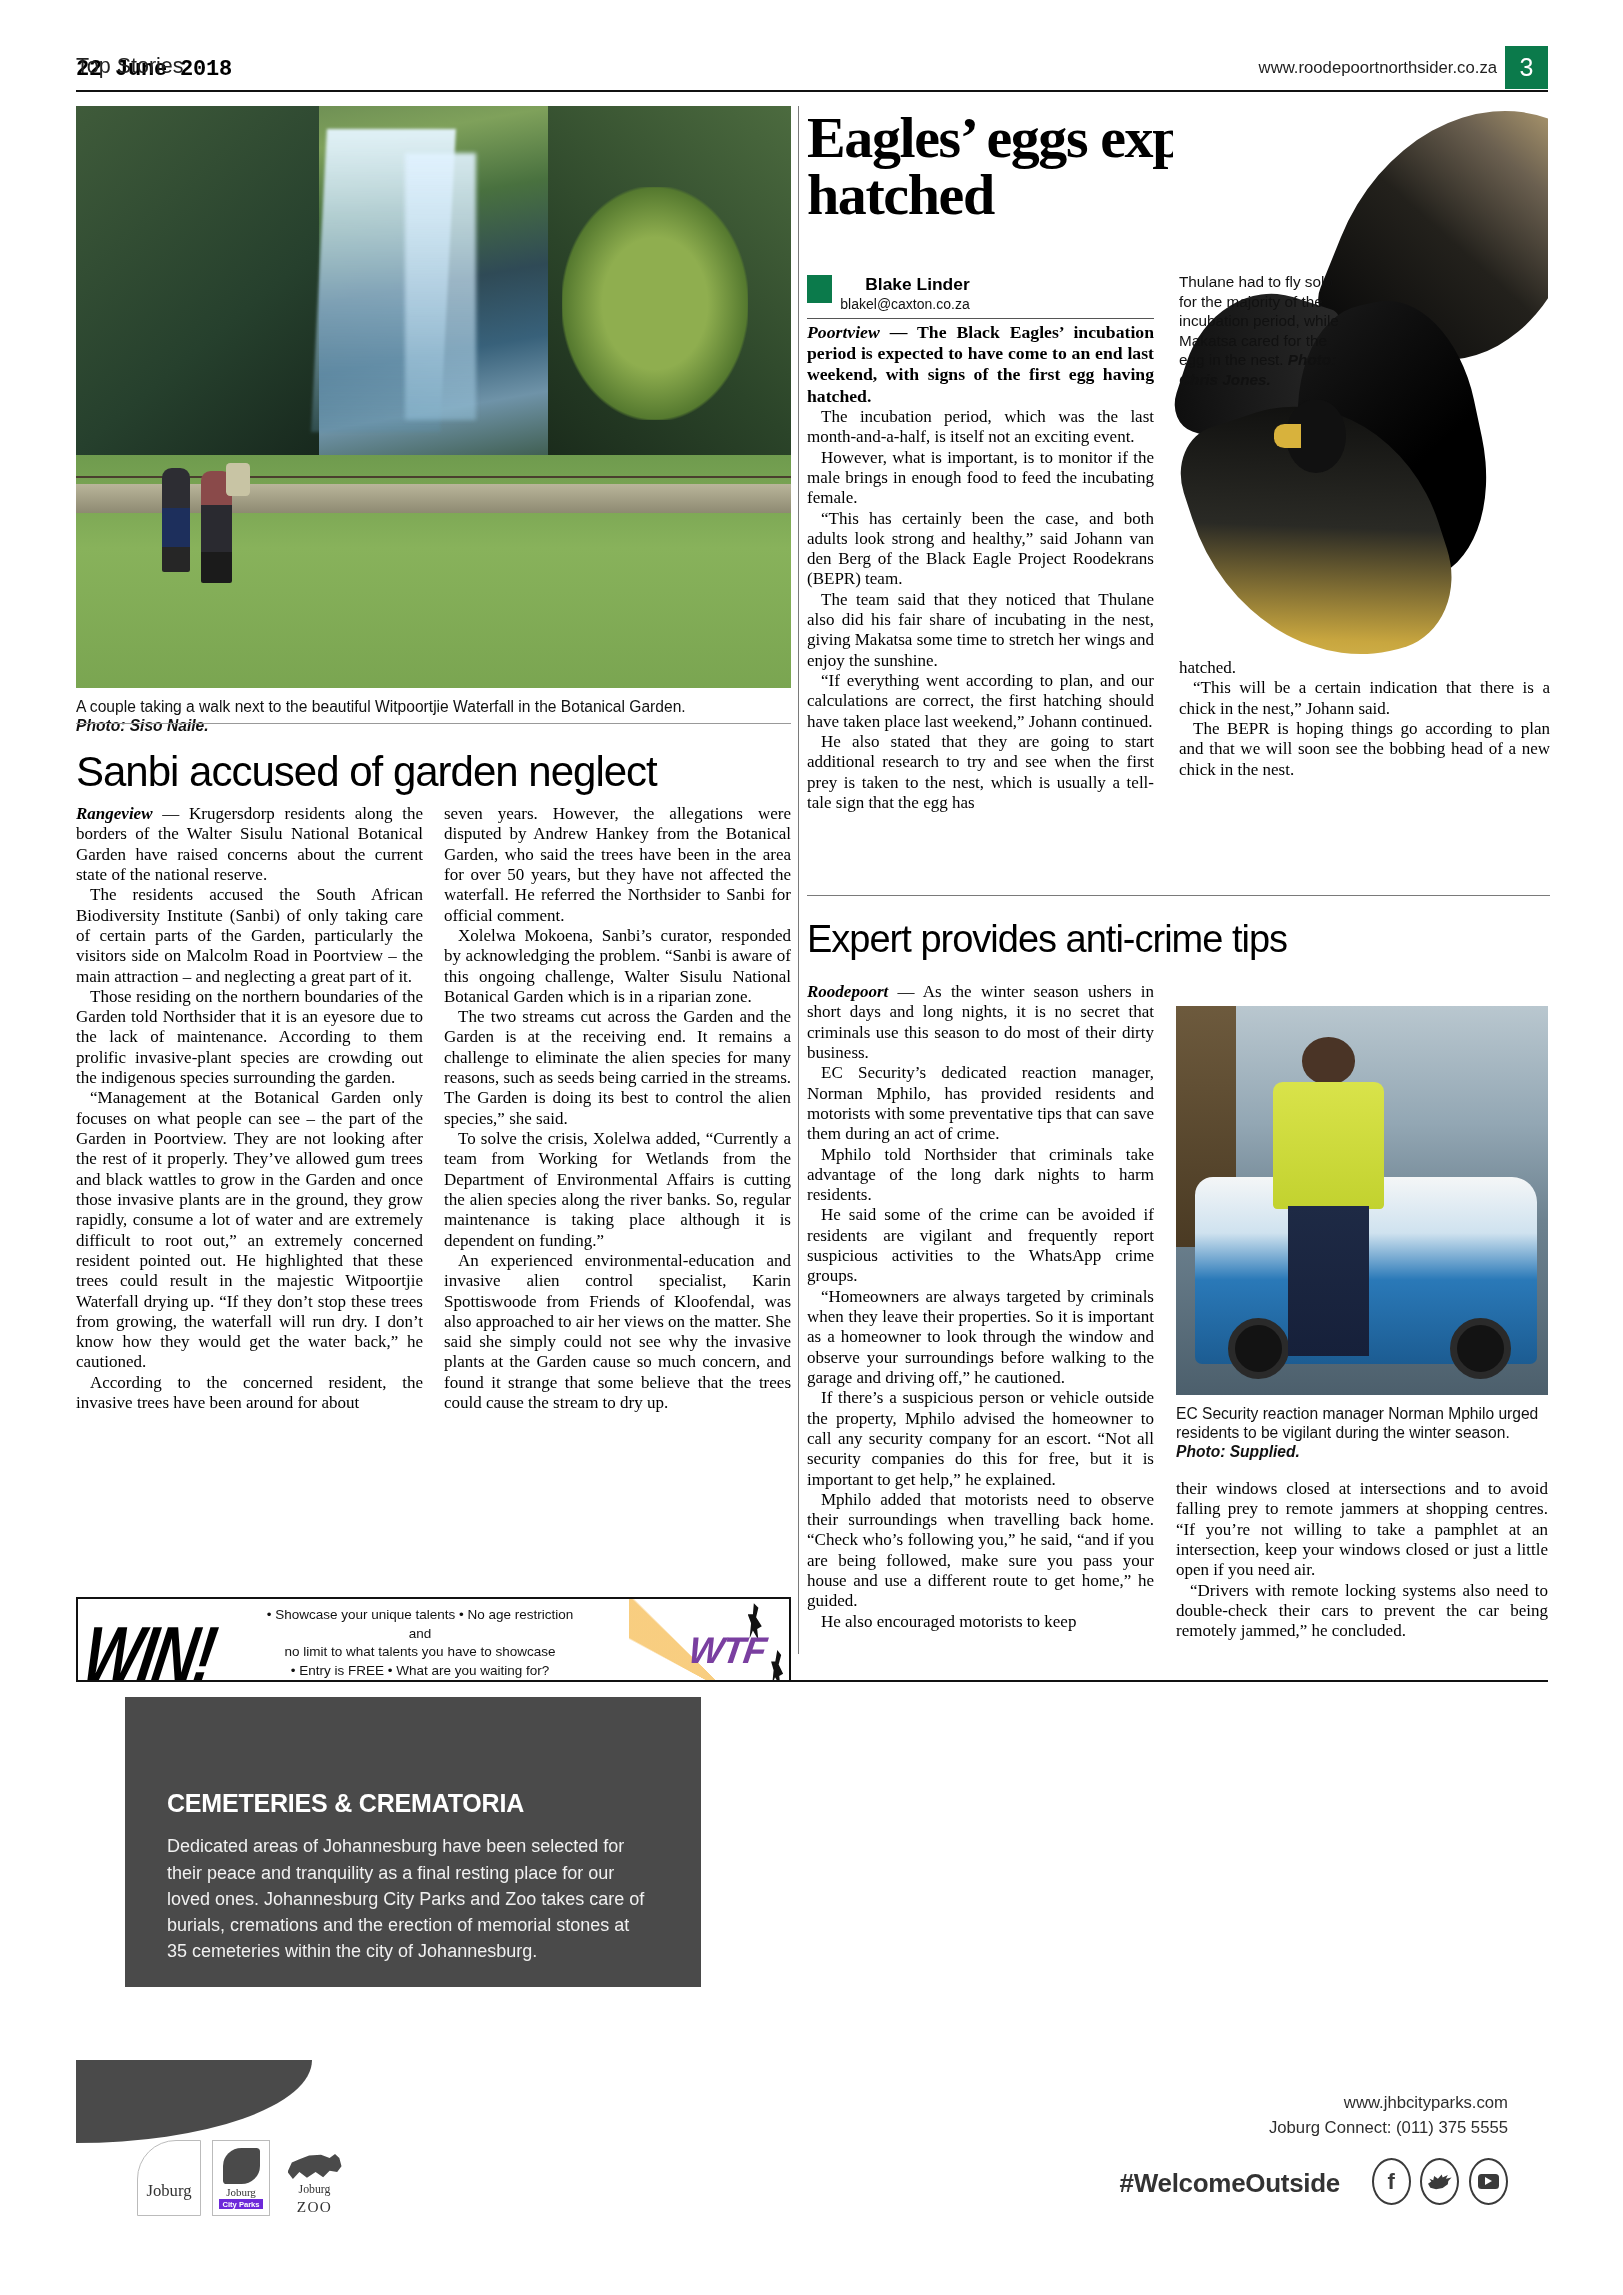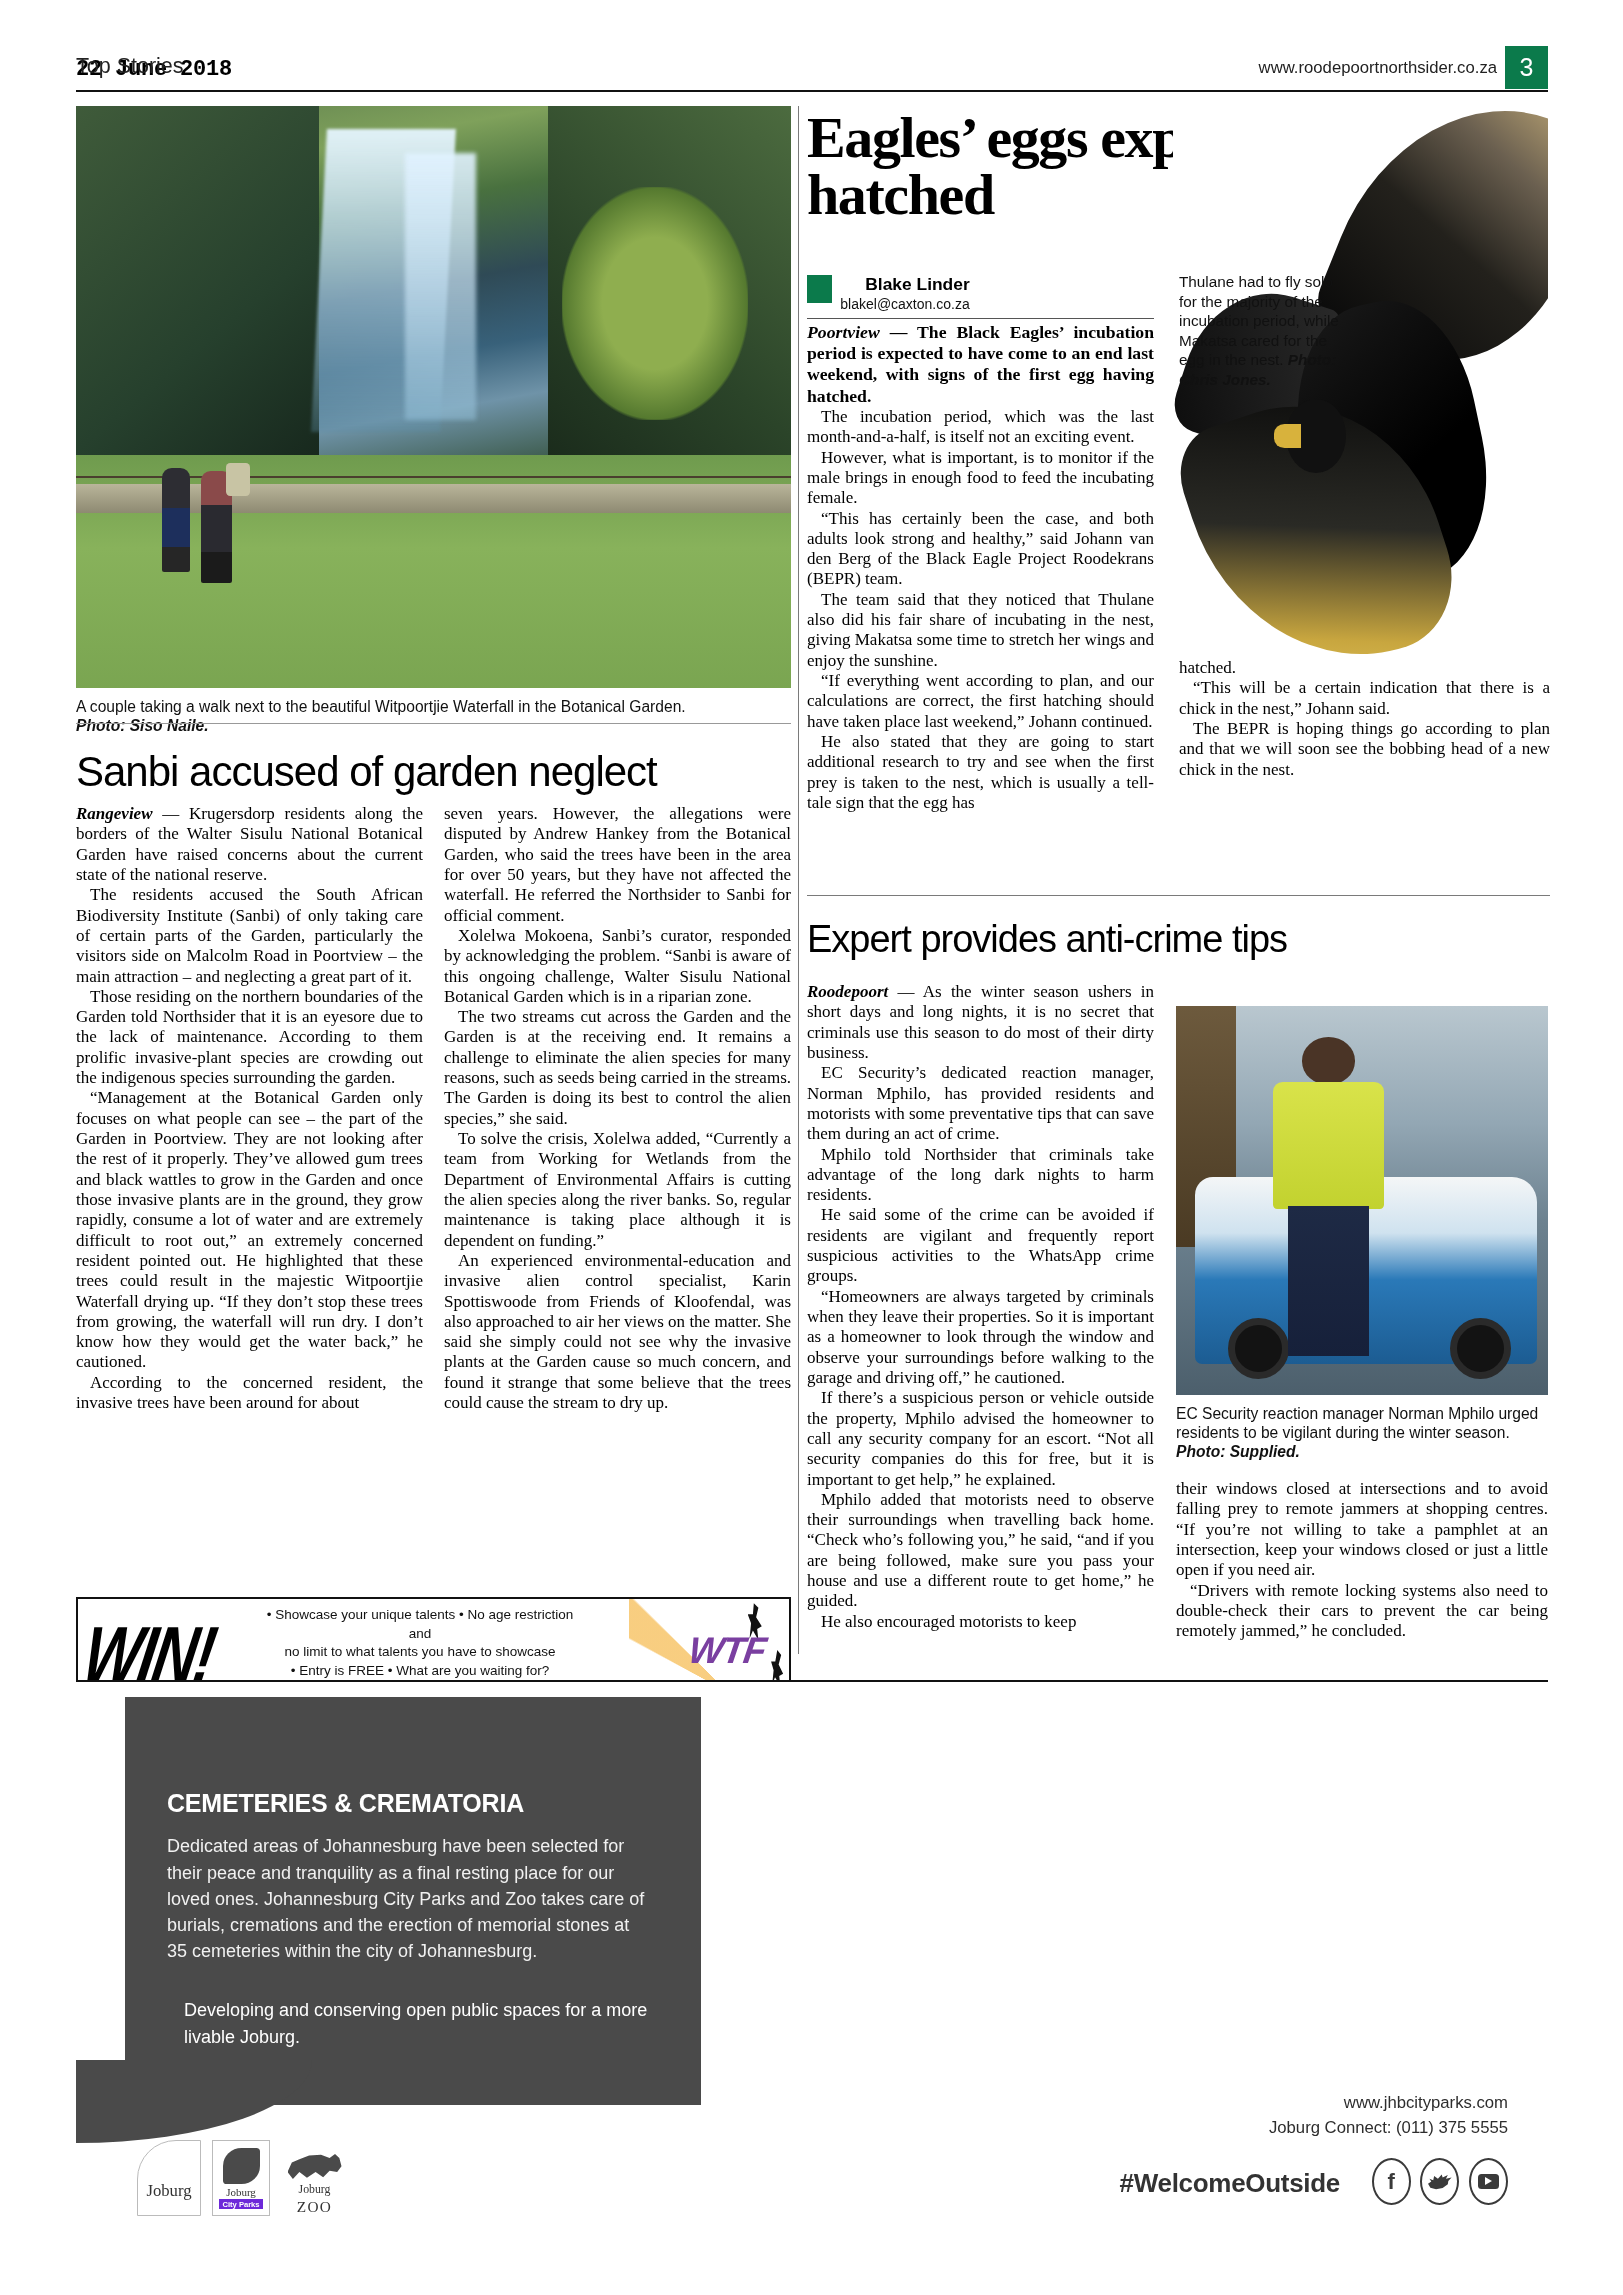--- a/index.html
+++ b/index.html
@@ -305,21 +305,21 @@
   }
   #win-ad .dancer1 { right:26px; top:4.2px; width:15.3px; height:37px; clip-path:polygon(40% 0,70% 12%,55% 38%,92% 62%,62% 70%,70% 100%,34% 74%,12% 96%,22% 54%,0 30%,34% 30%); }
   #win-ad .dancer2 { right:4.2px; top:51px; width:14px; height:36px; clip-path:polygon(46% 0,74% 14%,56% 40%,88% 66%,60% 72%,68% 100%,30% 76%,10% 96%,20% 56%,2% 32%,32% 32%); }
 
   
   #cemetery-ad {
     position:absolute; left:76px; top:1680px; width:1472px; height:576px;
     background:#fff; border-top:2.8px solid #111;
   }
   #cemetery-ad .cm-panel {
-    position:absolute; left:49px; top:15.3px; width:576px; height:408px;
+    position:absolute; left:49px; top:15.3px; width:576px; height:290px;
     background:#4a4a4a;
   }
   #cemetery-ad .cm-title {
     position:absolute; left:42px; top:92px; width:479px;
     font-family:"Liberation Sans", sans-serif;
     font-weight:bold; font-size:25px; color:#fff; letter-spacing:-0.2px;
   }
   #cemetery-ad .cm-body {
     position:absolute; left:42px; top:136px; width:486px;
     font-family:"Liberation Sans", sans-serif;

